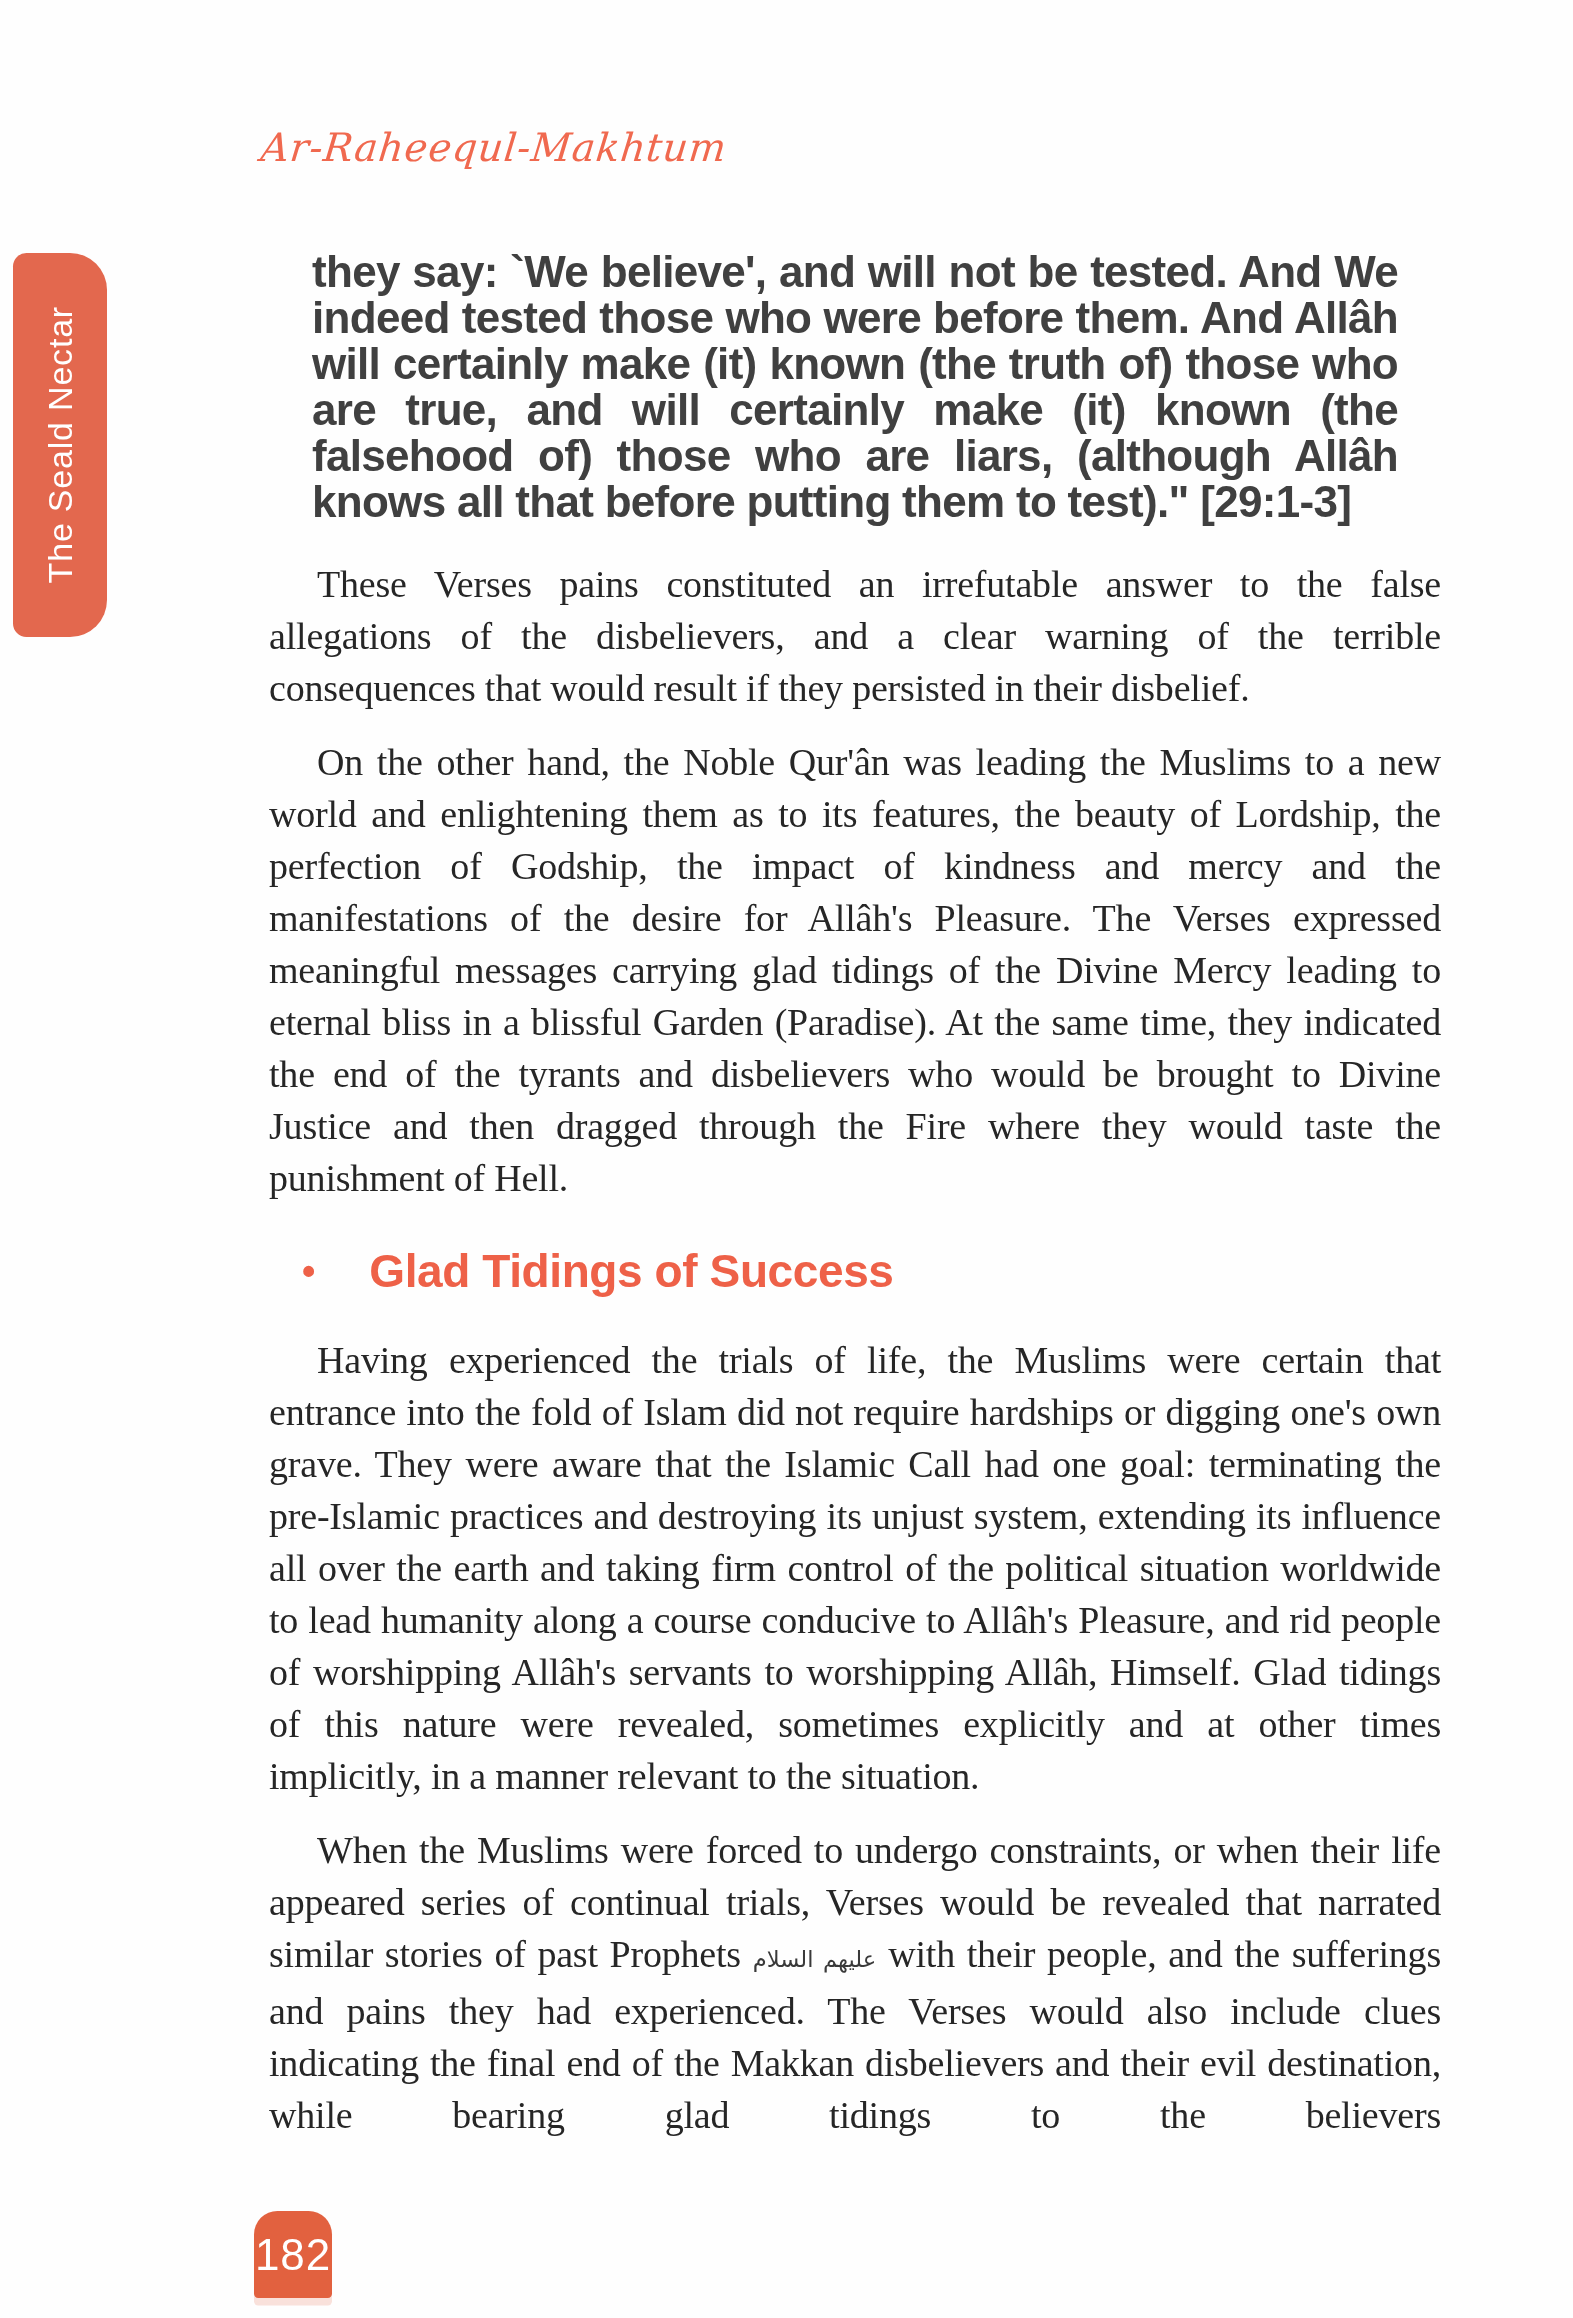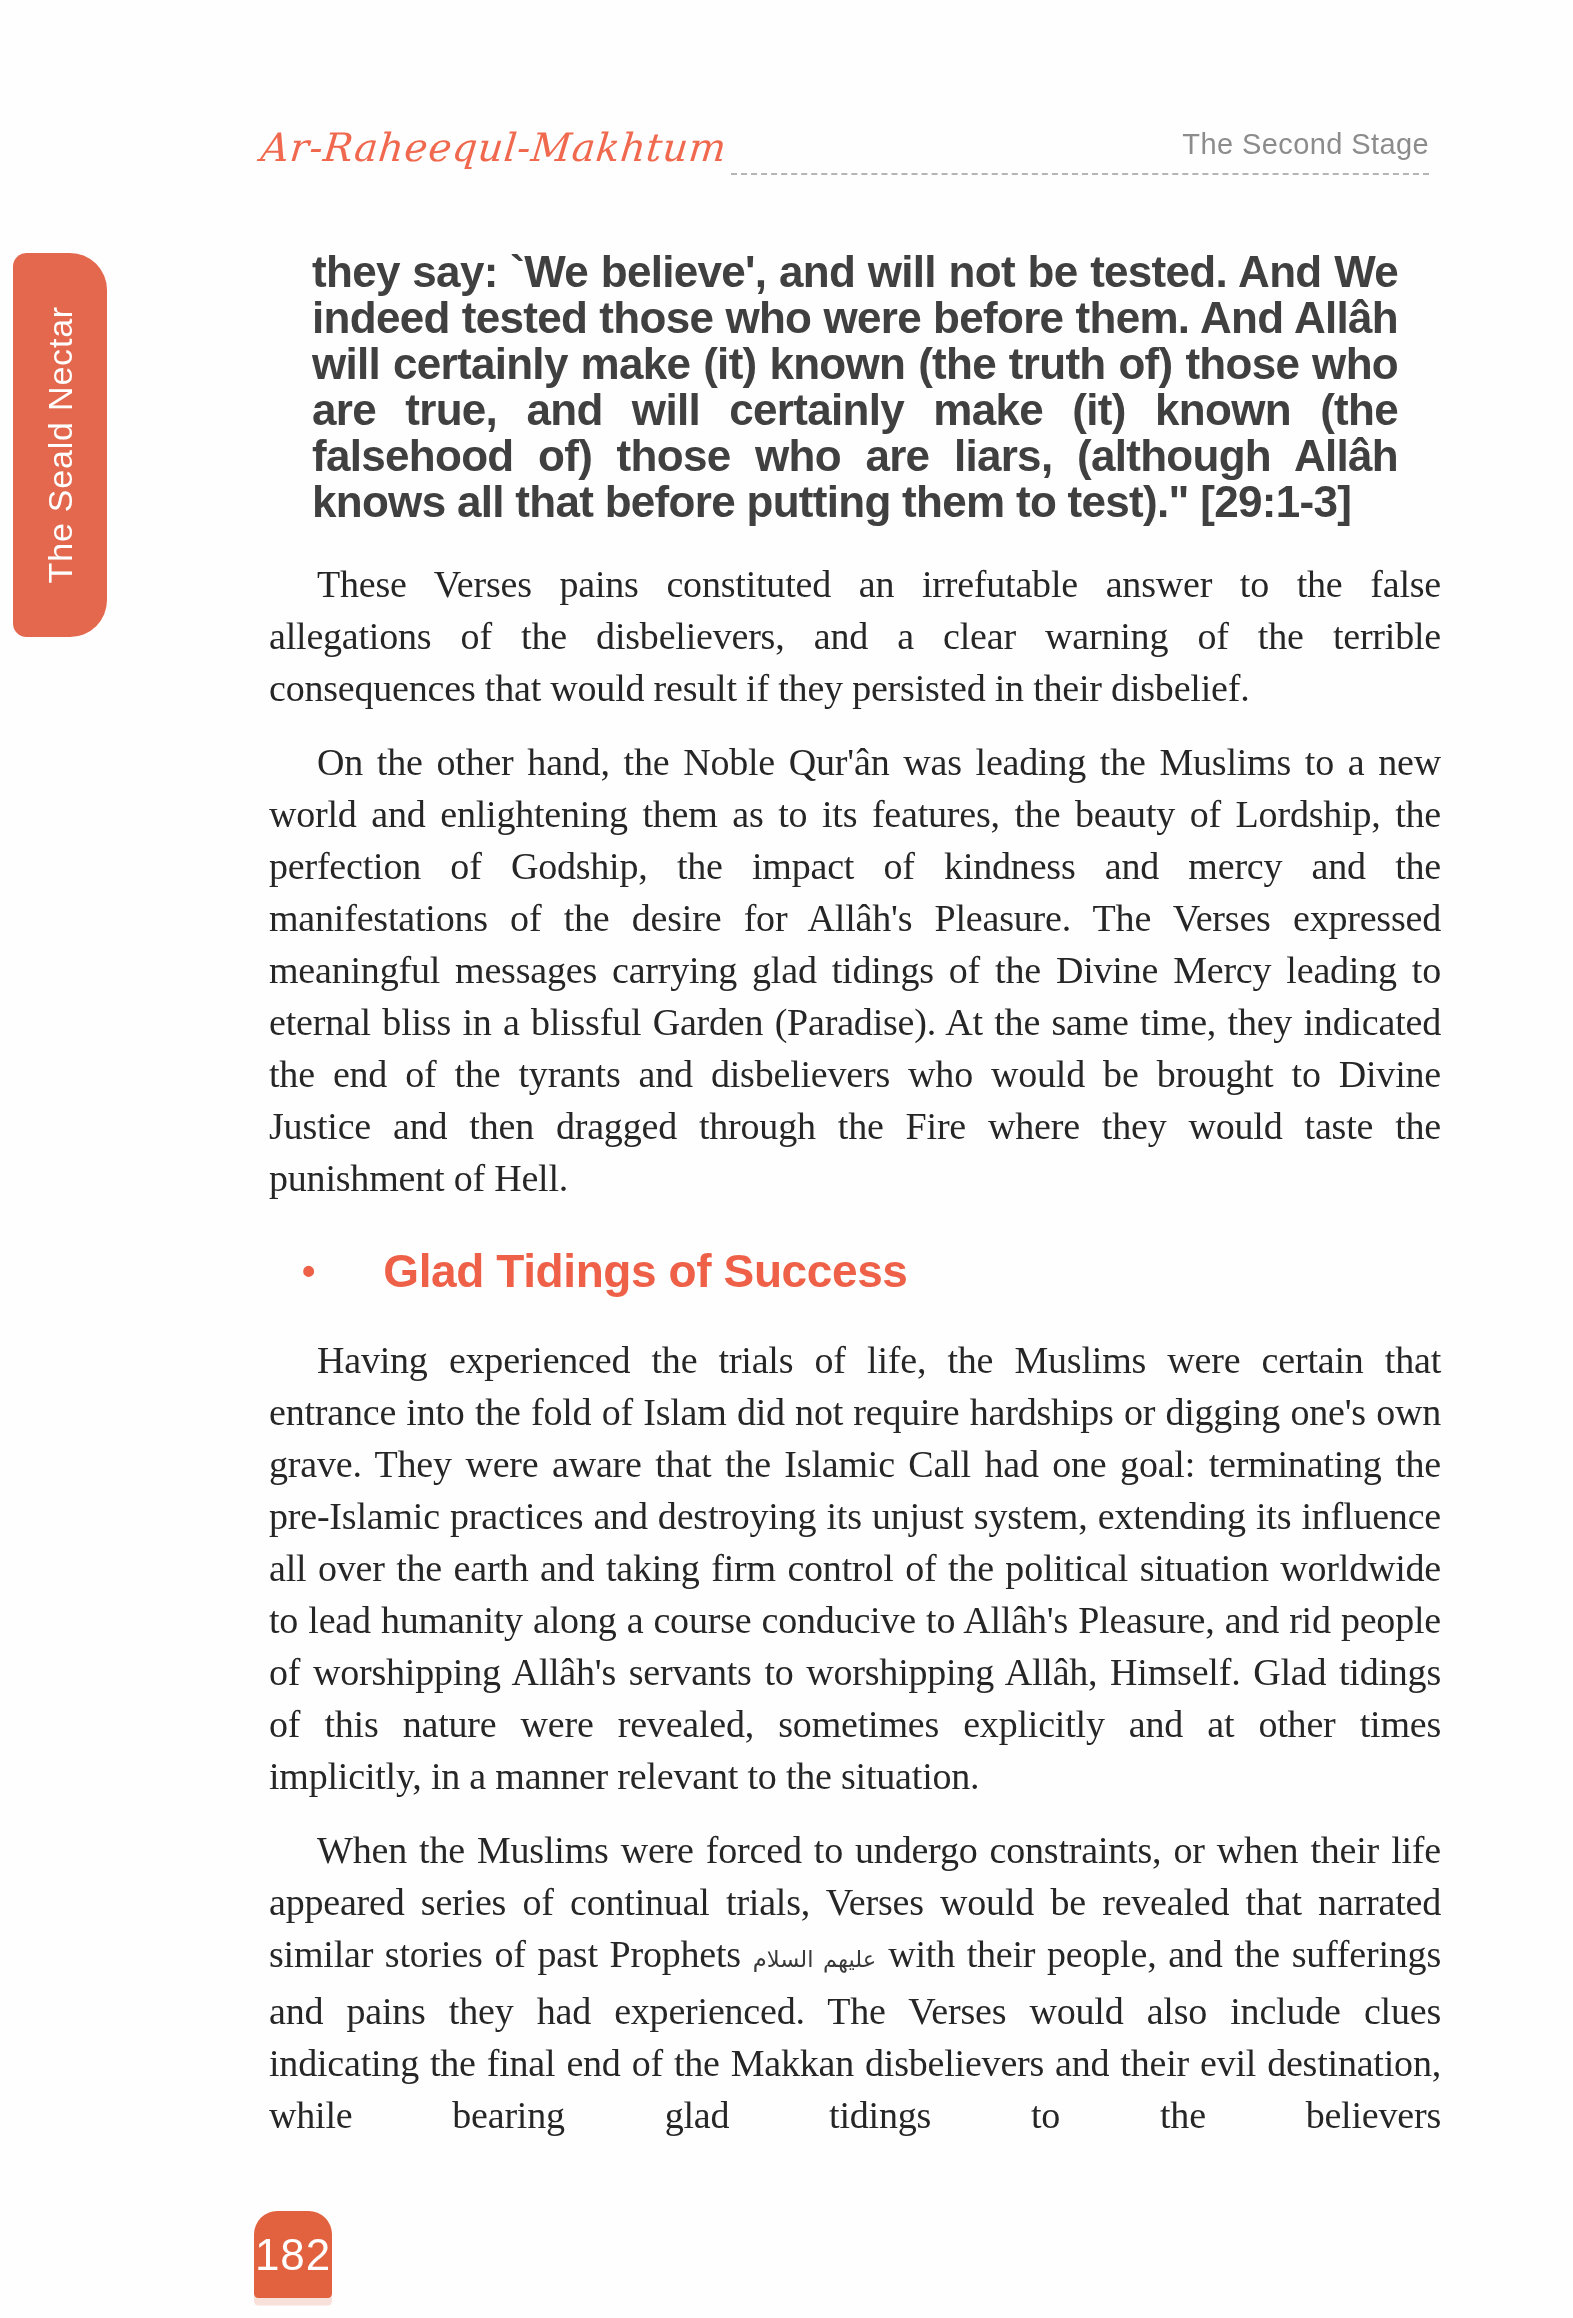--- a/index.html
+++ b/index.html
@@ -125,21 +125,21 @@
     font-size:38px;
     color:var(--accent-heading);
     line-height:1;
   }
   .section-heading .heading-text{
     font-family:"Liberation Sans", sans-serif;
     font-weight:700;
     font-size:46px;
     letter-spacing:-0.4px;
     color:var(--accent-heading);
-    margin-left:68px;
+    margin-left:54px;
     line-height:1.1;
   }
 
   
   .page-badge{
     position:absolute;
     left:254px; top:2211px;
     width:78px; height:87px;
     background:var(--accent-badge);
     border-radius:23.4px 23.4px 4.2px 4.2px;
@@ -155,23 +155,20 @@
     letter-spacing:0.8px;
   }
 </style>
 </head>
 <body>
 
 <div class="page">
 
   <header class="header">
     <div class="script-title">Ar-Raheequl-Makhtum</div>
-    <div class="header-rule-wrap">
-      <span class="chapter-title">The Second Stage</span>
-    </div>
   </header>
 
   <aside class="side-tab">
     <span class="side-tab-label">The Seald Nectar</span>
   </aside>
 
   <main class="content">
 
     <p class="quote">they say: `We believe', and will not be tested. And We indeed tested those who were before them. And Allâh will certainly make (it) known (the truth of) those who are true, and will certainly make (it) known (the falsehood of) those who are liars, (although Allâh knows all that before putting them to test)." [29:1-3]</p>
 

